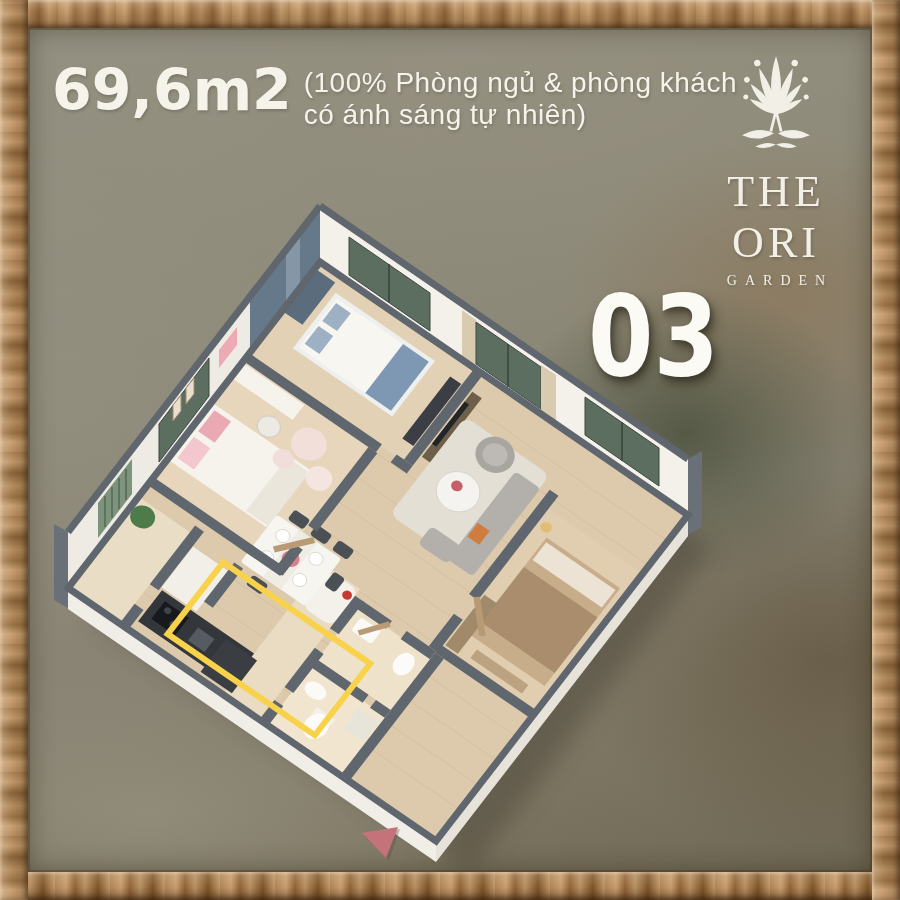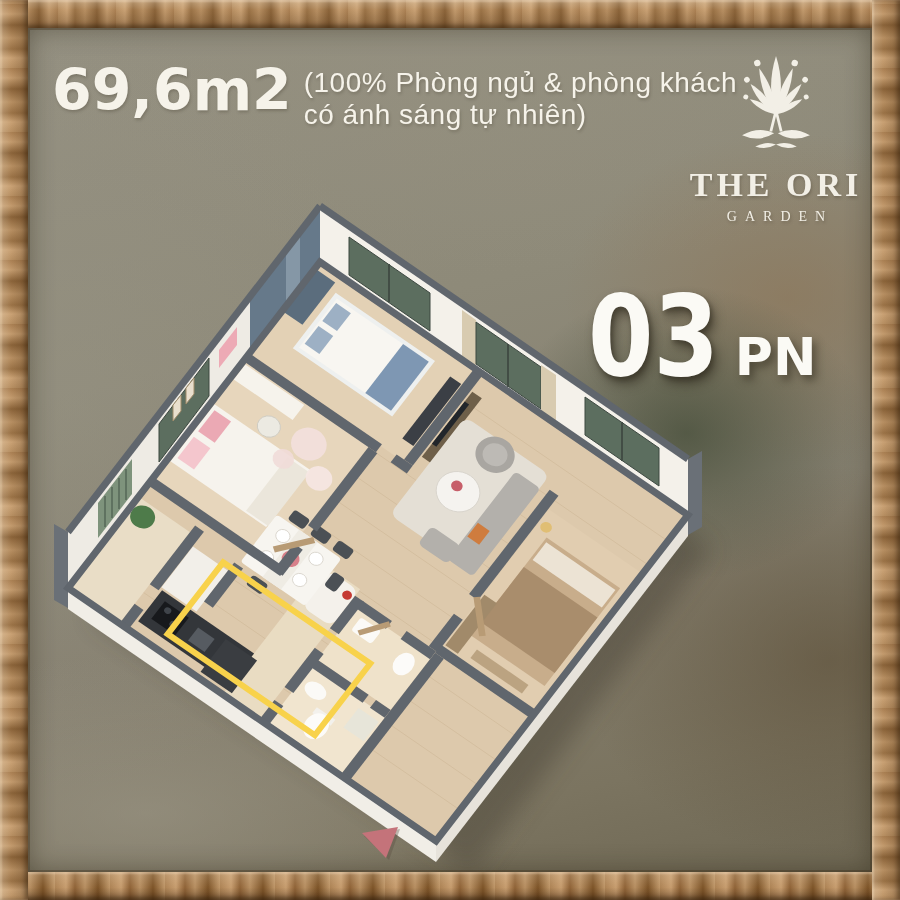--- a/index.html
+++ b/index.html
@@ -58,21 +58,21 @@
   .header{position:absolute;left:24px;top:28px;color:var(--text);text-shadow:1px 2px 3px rgba(60,55,40,.28);}
   .title{font-size:53px;letter-spacing:1px;font-weight:normal;}
   .arearow{display:flex;align-items:flex-start;gap:12px;margin-top:6px;}
   .area{font-family:"DejaVu Sans",sans-serif;font-weight:bold;font-size:57px;line-height:1;letter-spacing:0;}
   .note{font-size:28px;line-height:1.15;padding-top:5px;letter-spacing:.5px;}
 
   
   .logo{position:absolute;left:648px;top:18px;width:200px;text-align:center;color:#f2efe6;
         text-shadow:1px 2px 3px rgba(70,60,45,.35);}
   .emblem{width:132px;height:118px;display:block;margin:0 auto;}
-  .logo-title{font-family:"Liberation Serif",serif;font-size:34px;letter-spacing:4px;margin-top:2px;font-weight:bold;}
+  .logo-title{font-family:"Liberation Serif",serif;font-size:44px;letter-spacing:4px;margin-top:2px;}
   .logo-sub{font-family:"Liberation Serif",serif;font-size:14px;letter-spacing:8px;margin-top:5px;padding-left:8px;}
 
   
   .badge{position:absolute;left:560px;top:252px;display:flex;align-items:baseline;gap:9px;color:#fbfaf5;}
   .badge-num{font-family:"DejaVu Sans",sans-serif;font-weight:bold;font-size:112px;line-height:1;
              letter-spacing:0px;transform:scaleX(.84);transform-origin:left bottom;
              text-shadow:5px 7px 12px rgba(45,40,28,.6),2px 3px 5px rgba(45,40,28,.4);}
   .badge-unit{font-family:"DejaVu Sans",sans-serif;font-weight:bold;font-size:52px;line-height:1;margin-left:-18px;
              text-shadow:4px 5px 9px rgba(45,40,28,.55);}
 
@@ -322,17 +322,16 @@
           <path d="M48,104 Q60,98 70,102 Q60,108 48,104 Z"></path>
           <path d="M92,104 Q80,98 70,102 Q80,108 92,104 Z"></path>
         </g>
       </svg>
       <div class="logo-title">THE ORI</div>
       <div class="logo-sub">GARDEN</div>
     </div>
 
     <div class="badge">
       <span class="badge-num">03</span>
-      <span class="badge-unit">PN</span>
     </div>
 
   </div>
 </div>
 
 </body></html>

